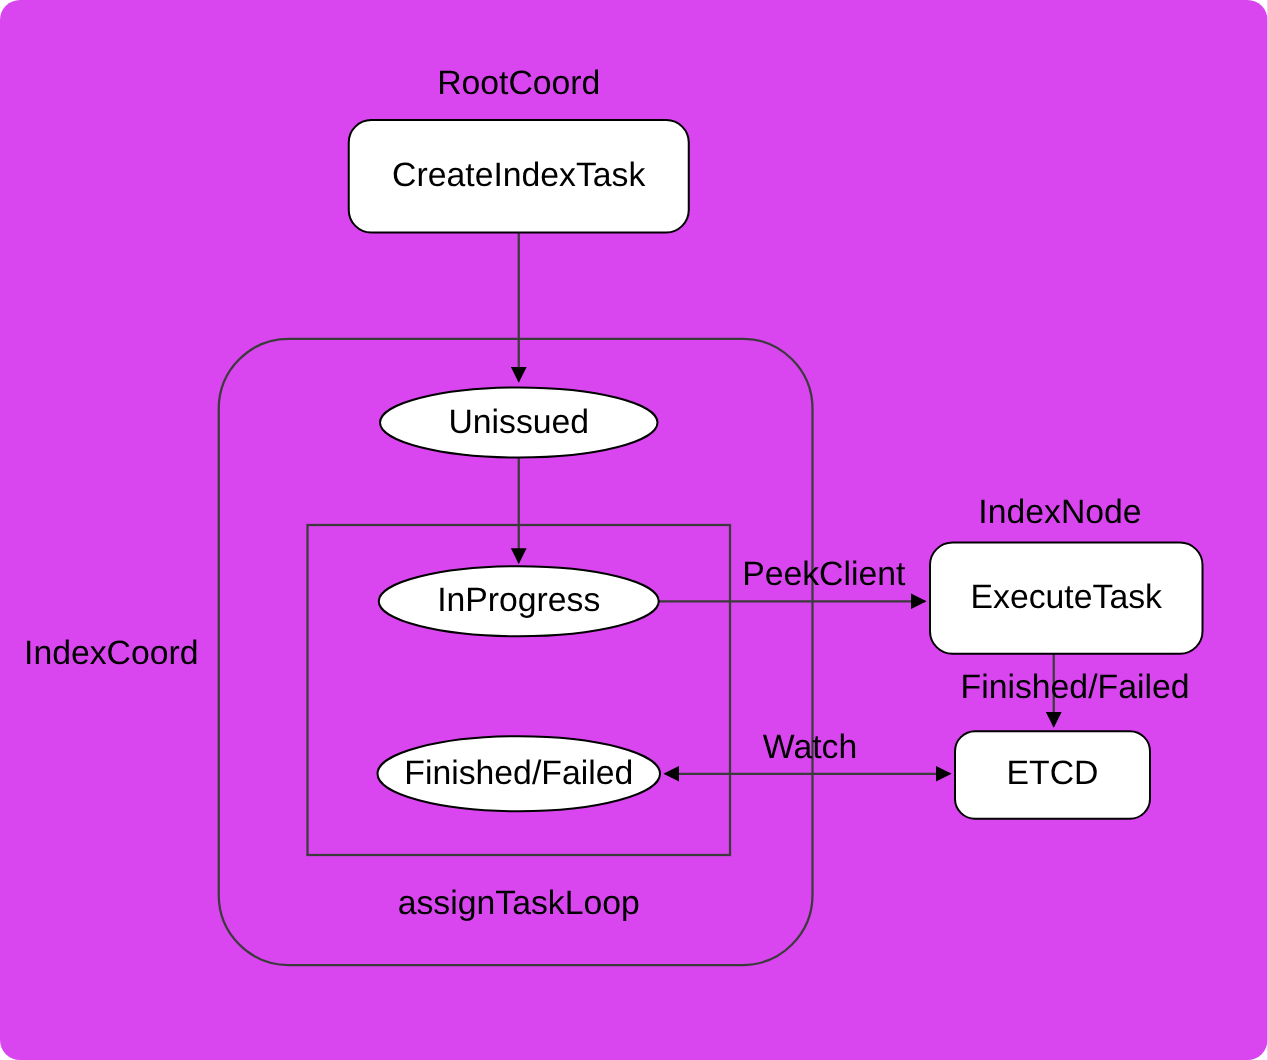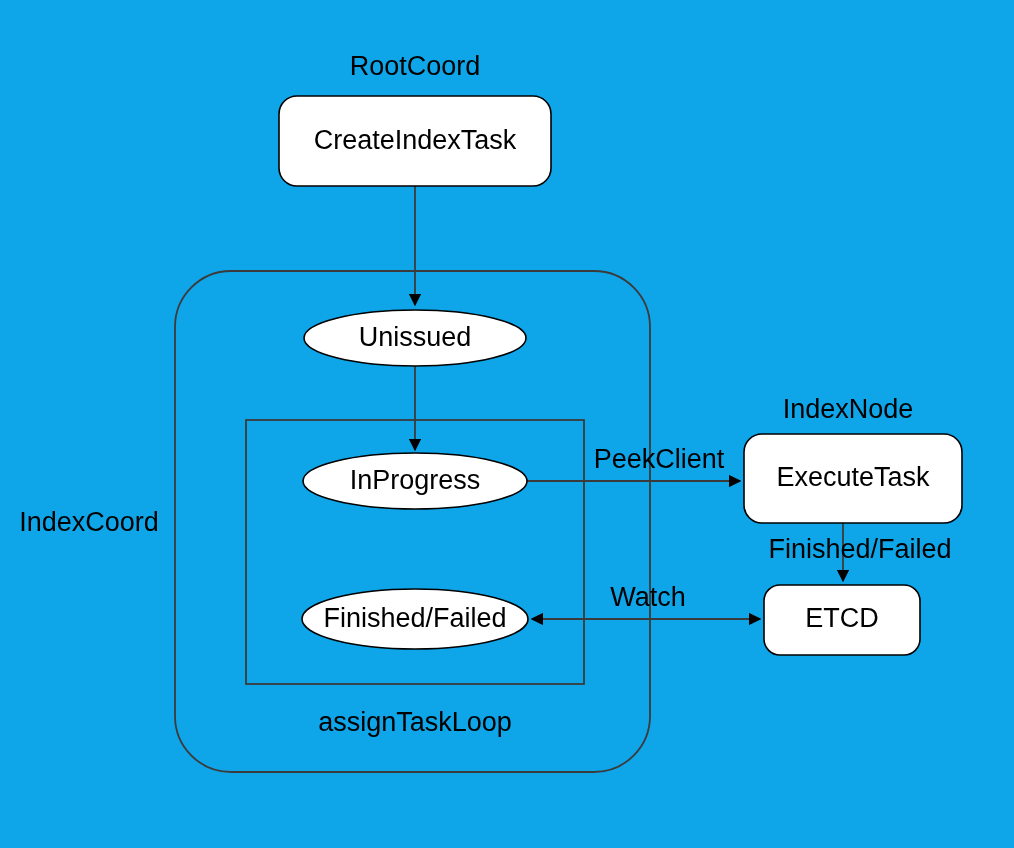--- a/index.html
+++ b/index.html
@@ -8,22 +8,23 @@
     padding: 0;
     background: #ffffff;
   }
   body {
     font-family: "Liberation Sans", sans-serif;
   }
   #canvas {
     position: relative;
     width: 1014px;
     height: 848px;
-    background: #0ea5e9;
+    background: #d946ef;
     overflow: hidden;
+    border-radius: 16px;
   }
   #diagram-svg {
     position: absolute;
     left: 0;
     top: 0;
     width: 1014px;
     height: 848px;
   }
   .node-text {
     font-family: "Liberation Sans", sans-serif;

